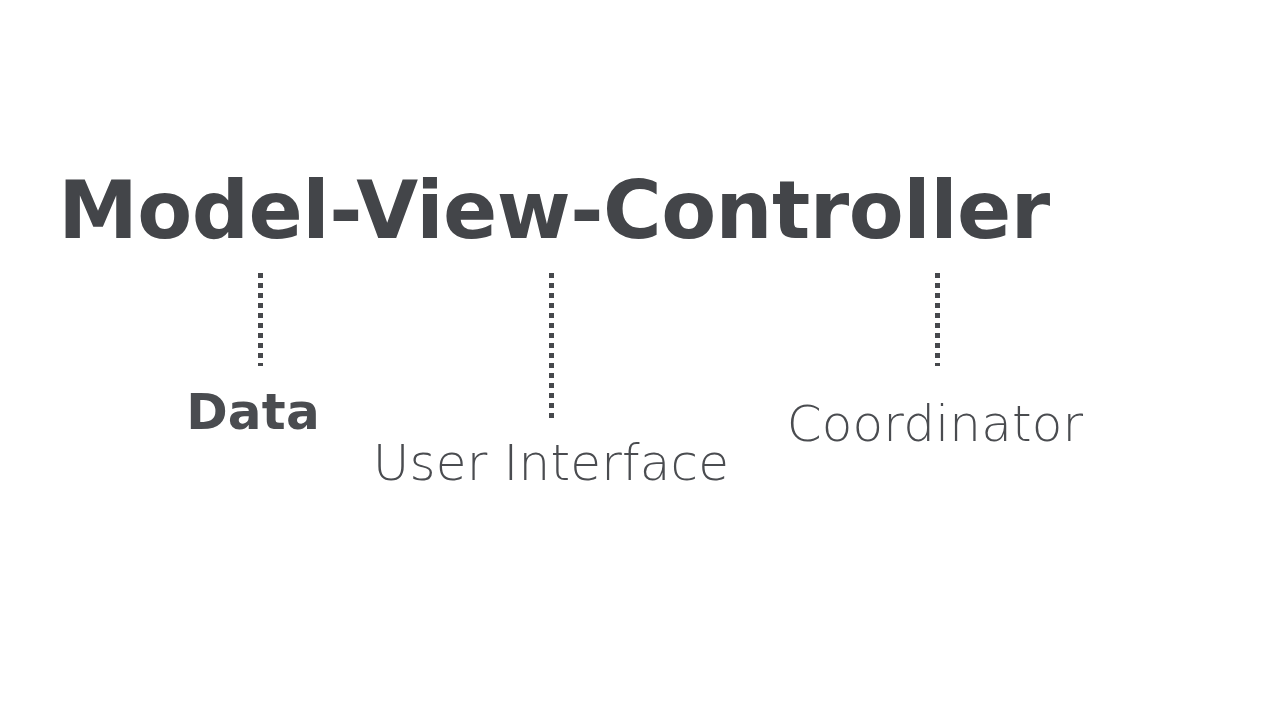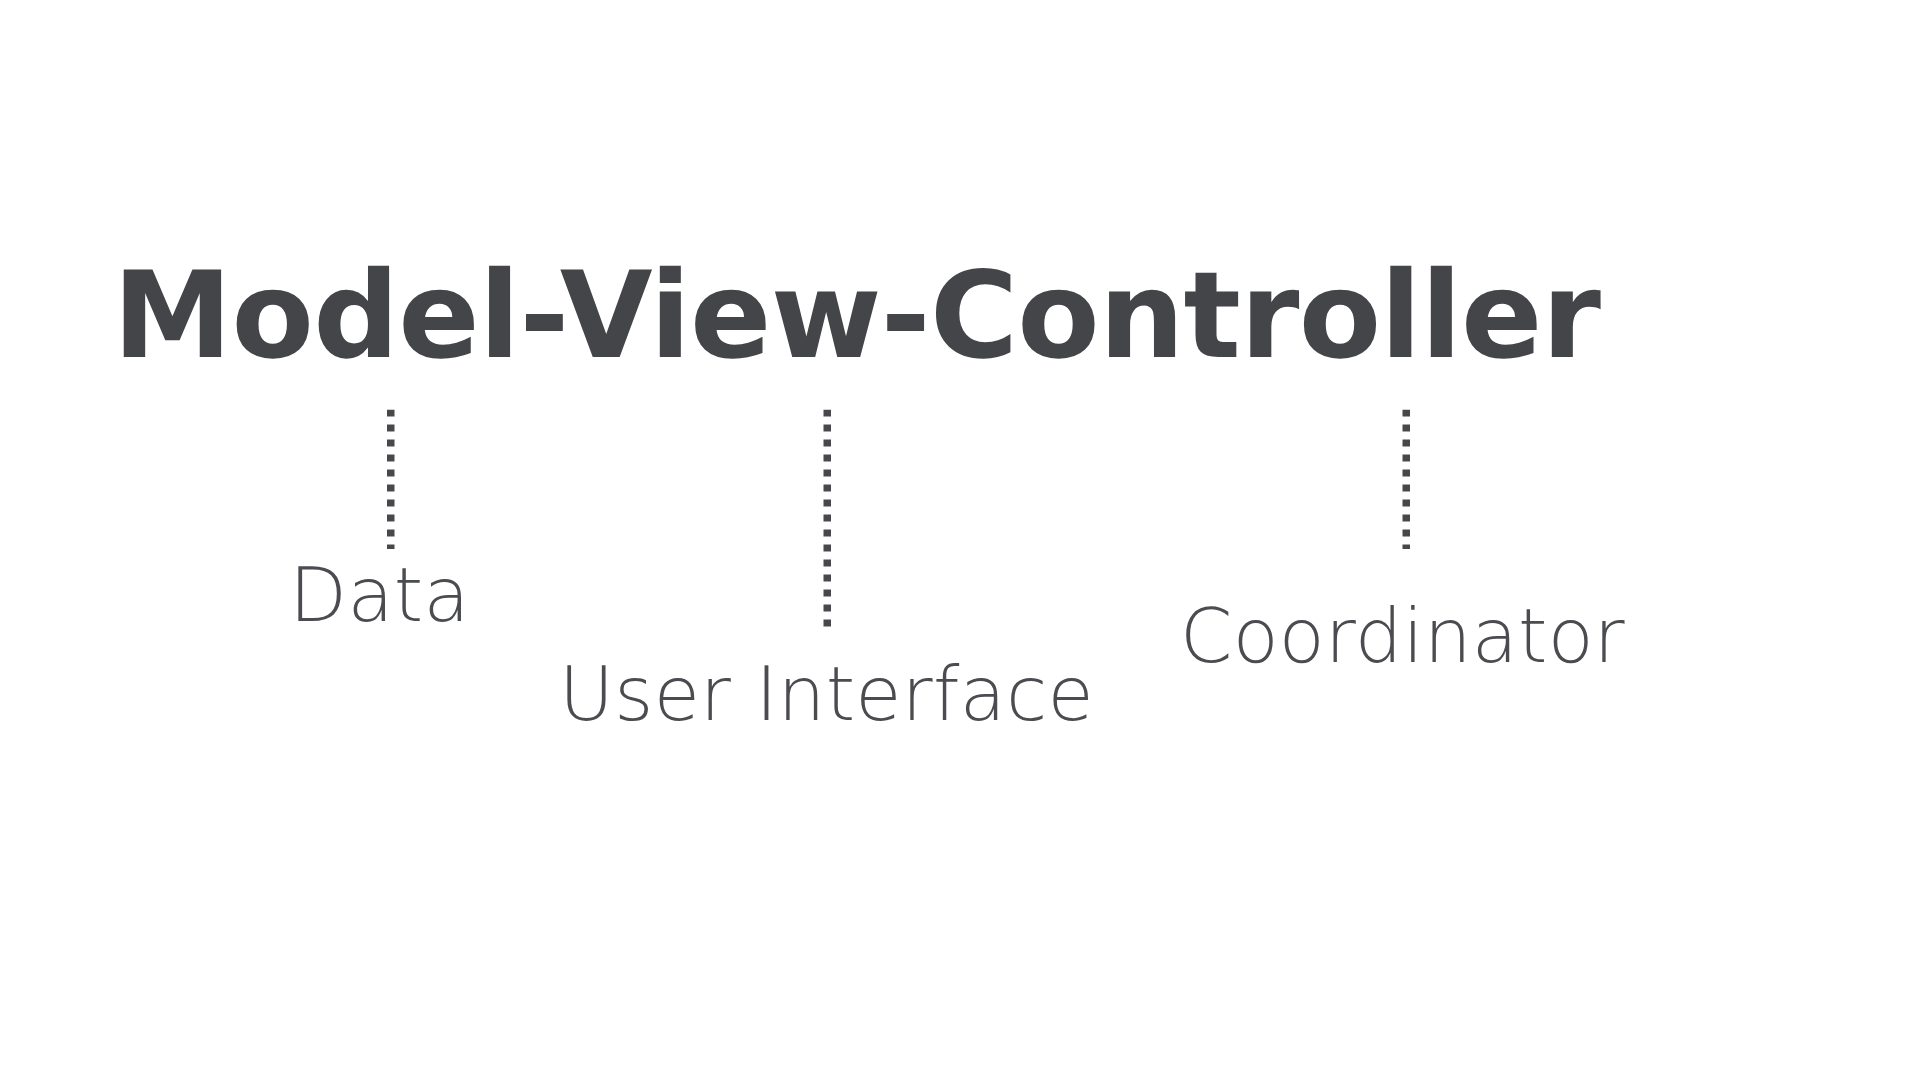--- a/index.html
+++ b/index.html
@@ -28,21 +28,20 @@
     top: 163px;
     width: 1108px;
     text-align: center;
     font-family: "DejaVu Sans", "Liberation Sans", sans-serif;
     font-weight: 700;
     font-size: 80px;
     line-height: 96px;
     letter-spacing: -0.5px;
     color: #434549;
     white-space: nowrap;
-    padding-left: 17px;
     -webkit-font-smoothing: antialiased;
   }
 
   
   .connector {
     position: absolute;
     width: 5px;
     background-image: linear-gradient(
       to bottom,
       #46484c 0px,
@@ -66,21 +65,21 @@
     font-size: 50px;
     line-height: 58px;
     letter-spacing: 0.2px;
     color: #4a4c50;
     white-space: nowrap;
     text-align: center;
     -webkit-font-smoothing: antialiased;
   }
 
   
-  .leaf-label.l1 { left: 53px;  top: 368px; width: 400px; }
+  .leaf-label.l1 { left: 53px;  top: 383px; width: 400px; font-weight: bold; }
   .leaf-label.l2 { left: 301px; top: 434px; width: 500px; }
   .leaf-label.l3 { left: 685px; top: 383px; width: 500px; margin-top: 12px; }
 </style>
 </head>
 <body>
 
 <div id="slide">
 
   <div class="title">Model-View-Controller</div>
 

